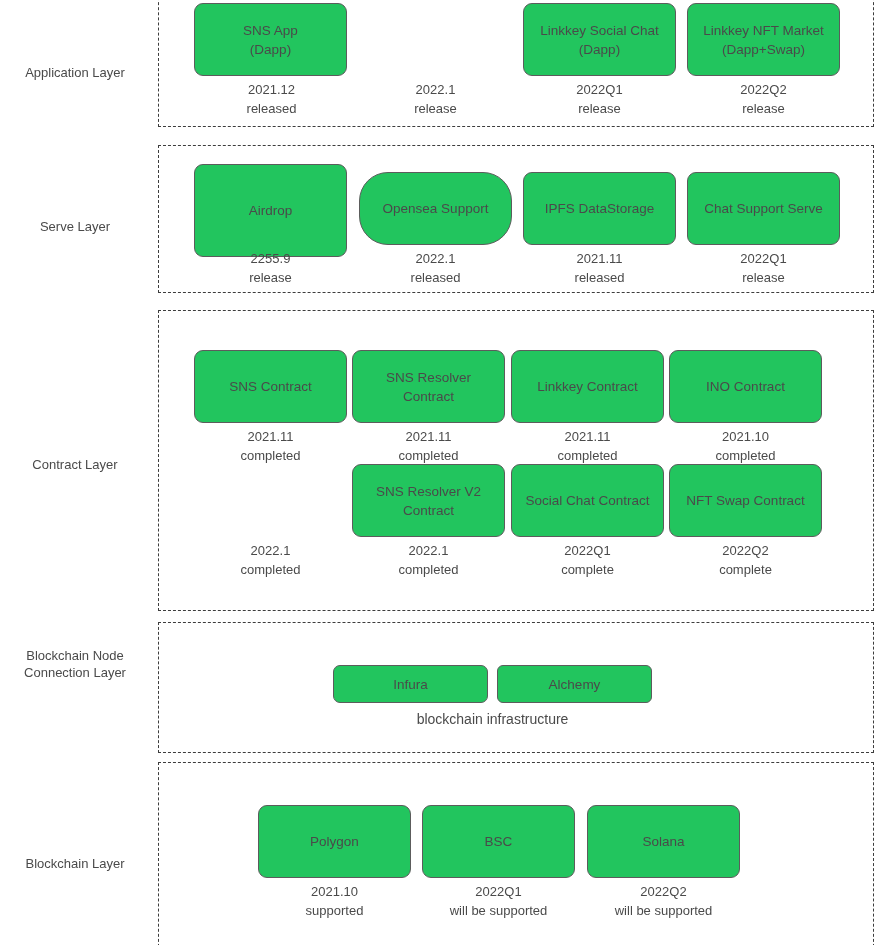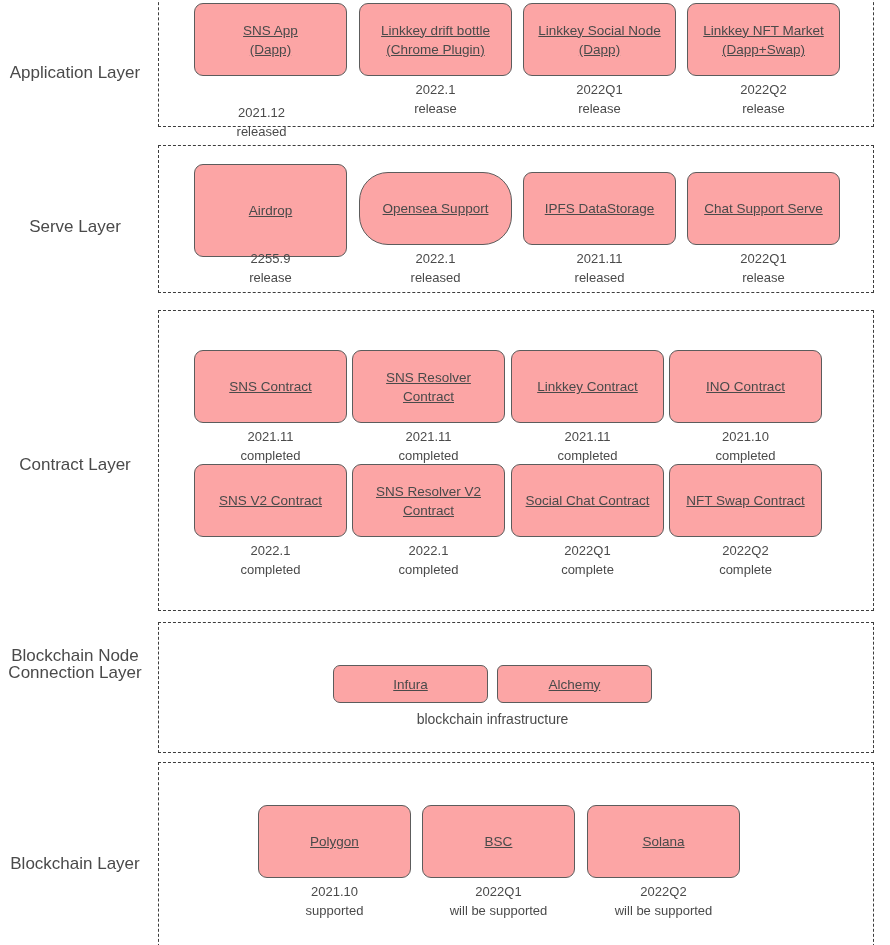--- a/index.html
+++ b/index.html
@@ -18,21 +18,21 @@
   #diagram {
     position: relative;
     width: 890px;
     height: 945px;
   }
   .layer-label {
     position: absolute;
     left: 0;
     width: 150px;
     text-align: center;
-    font-size: 17px;
+    font-size: 13px;
     line-height: 17px;
     color: #4a4a4a;
     white-space: pre-line;
   }
   .layer-box {
     position: absolute;
     left: 158px;
     right: 16px;
     border: 1.6px dashed #3d3d3d;
     box-sizing: border-box;
@@ -41,31 +41,30 @@
   .layer-box.clip-top {
     border-top: none;
   }
 
   
   .node {
     position: absolute;
     box-sizing: border-box;
     border: 1.7px solid #5c5c5c;
     border-radius: 9px;
-    background: #fca5a5;
+    background: #22c55e;
     display: flex;
     align-items: center;
     justify-content: center;
     text-align: center;
     font-size: 13.5px;
     line-height: 19px;
     color: #4a4a4a;
     padding: 2px 6px;
     white-space: pre-line;
-    text-decoration: underline;
   }
 
   .caption {
     position: absolute;
     text-align: center;
     font-size: 13px;
     line-height: 19px;
     color: #4a4a4a;
     white-space: pre-line;
   }
@@ -81,29 +80,27 @@
 </head>
 <body>
 
 <div id="diagram">
 
   <div class="layer-label" style="top:64px;">Application Layer</div>
   <div class="layer-box clip-top" style="top:-8px; height:135px;"></div>
 
   <div class="node" style="left:194px; top:3px; width:153px; height:73px;">SNS App
 (Dapp)</div>
-  <div class="caption" style="left:185px; top:80px; width:153px;margin-top:23px;">2021.12
+  <div class="caption" style="left:195px; top:80px; width:153px;">2021.12
 released</div>
 
-  <div class="node" style="left:359px; top:3px; width:153px; height:73px;">Linkkey drift bottle
-(Chrome Plugin)</div>
   <div class="caption" style="left:359px; top:80px; width:153px;">2022.1
 release</div>
 
-  <div class="node" style="left:523px; top:3px; width:153px; height:73px;">Linkkey Social Node
+  <div class="node" style="left:523px; top:3px; width:153px; height:73px;">Linkkey Social Chat
 (Dapp)</div>
   <div class="caption" style="left:523px; top:80px; width:153px;">2022Q1
 release</div>
 
   <div class="node" style="left:687px; top:3px; width:153px; height:73px;">Linkkey NFT Market
 (Dapp+Swap)</div>
   <div class="caption" style="left:687px; top:80px; width:153px;">2022Q2
 release</div>
 
   <div class="layer-label" style="top:218px;">Serve Layer</div>
@@ -138,21 +135,20 @@
 completed</div>
 
   <div class="node" style="left:511px; top:350px; width:153px; height:73px;">Linkkey Contract</div>
   <div class="caption" style="left:511px; top:427px; width:153px;">2021.11
 completed</div>
 
   <div class="node" style="left:669px; top:350px; width:153px; height:73px;">INO Contract</div>
   <div class="caption" style="left:669px; top:427px; width:153px;">2021.10
 completed</div>
 
-  <div class="node" style="left:194px; top:464px; width:153px; height:73px;">SNS V2 Contract</div>
   <div class="caption" style="left:194px; top:541px; width:153px;">2022.1
 completed</div>
 
   <div class="node" style="left:352px; top:464px; width:153px; height:73px;">SNS Resolver V2
 Contract</div>
   <div class="caption" style="left:352px; top:541px; width:153px;">2022.1
 completed</div>
 
   <div class="node" style="left:511px; top:464px; width:153px; height:73px;">Social Chat Contract</div>
   <div class="caption" style="left:511px; top:541px; width:153px;">2022Q1

